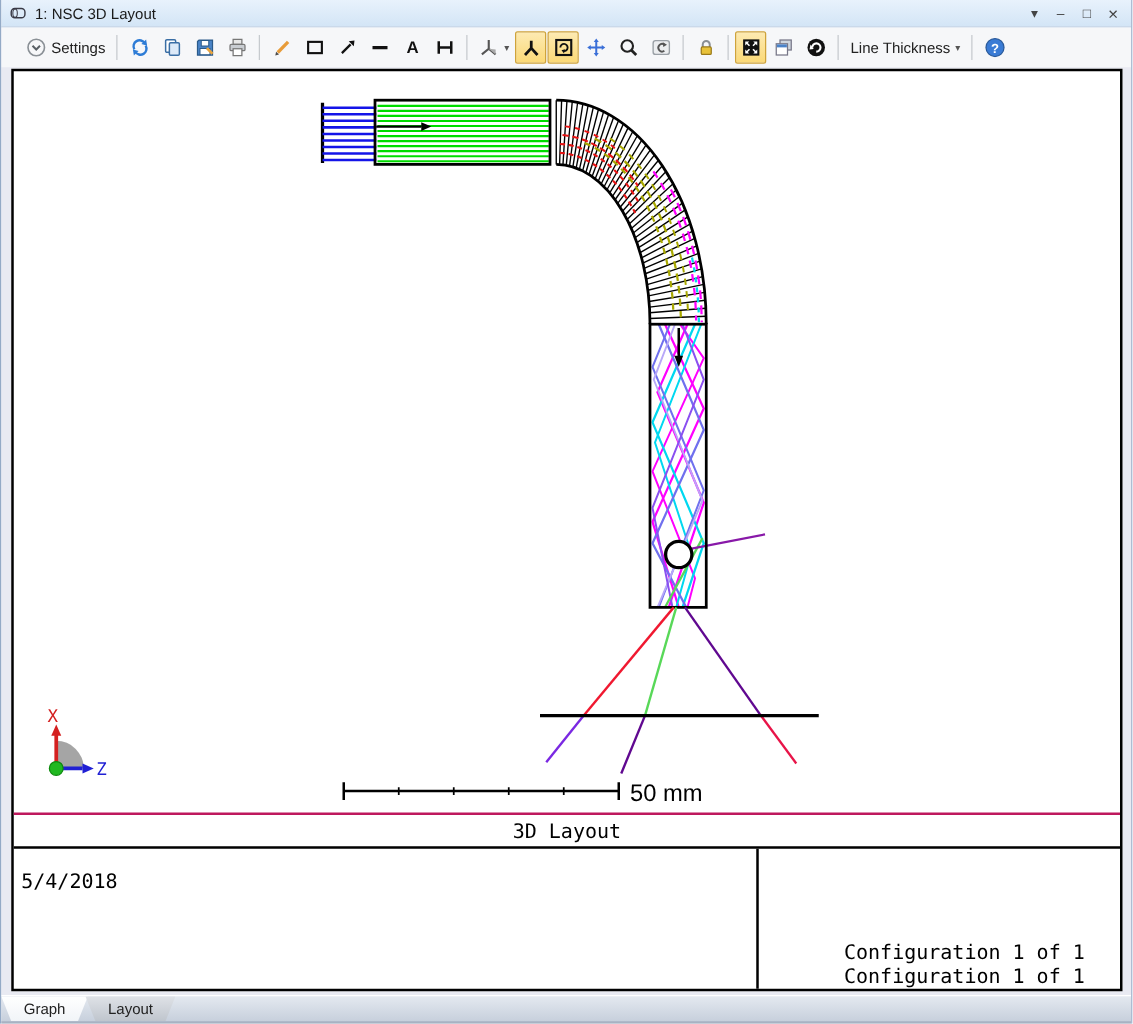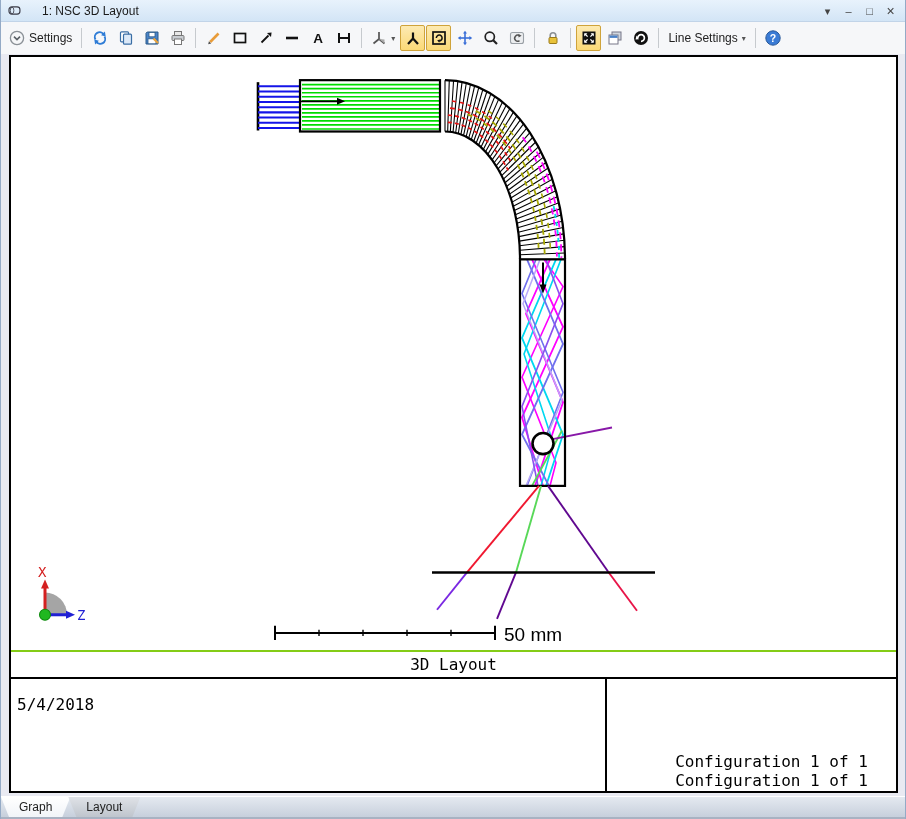--- a/index.html
+++ b/index.html
@@ -9,32 +9,32 @@
     border-left:1px solid #94aac6; border-right:1px solid #94aac6;
     display:flex; flex-direction:column;
     font-family:"Liberation Sans", sans-serif;
     position:relative; overflow:hidden; background:#e9eaf2;
   }
   
   .titlebar {
     height:22px; flex:0 0 22px;
     background:linear-gradient(180deg,#e8f2fc,#d3e5f6);
     border-bottom:1px solid #c2d4e8;
-    display:flex; align-items:center; padding:0 6px; gap:20px;
+    display:flex; align-items:center; padding:0 6px; gap:6px;
     font-size:12px; color:#1a1a1a;
   }
   .titlebar .title { flex:1; }
   .winctl { display:flex; gap:4px; color:#444; }
   .winctl span { width:17px; text-align:center; font-size:11px; cursor:default; line-height:20px;}
   .winctl .close { font-size:14px; }
   
   .toolbar {
     height:32px; flex:0 0 32px;
     background:#f6f7f9; display:flex; align-items:center;
-    padding:0 4px; gap:1px; font-size:12px; color:#222;
+    padding:0 16px; gap:1px; font-size:12px; color:#222;
   }
   .tb {
     height:26px; min-width:25px; display:flex; align-items:center; justify-content:center;
     gap:4px; background:transparent; border:1px solid transparent; border-radius:2px;
     padding:0 3px; font-size:12px; color:#222; font-family:inherit; cursor:default;
   }
   .tb.hl { background:linear-gradient(180deg,#fdeab2,#fbd977); border-color:#cfa33a; }
   .sep { width:1px; height:20px; background:#c6cace; margin:0 4px; flex:0 0 1px; }
   .i16 { width:16px; height:16px; display:block; }
   .caret { font-size:8px; color:#555; }
@@ -42,21 +42,21 @@
   .content { flex:1 1 auto; position:relative; background:#e9eaf2; }
   .plotframe {
     position:absolute; left:8px; right:7px; top:1px; bottom:3px;
     border:2px solid #000; background:#fff;
     display:flex; flex-direction:column;
   }
   .canvas { flex:1 1 auto; position:relative; overflow:hidden; }
   .canvas svg { position:absolute; inset:0; width:100%; height:100%; }
   .mono { font-family:"DejaVu Sans Mono","Liberation Mono",monospace; }
   .titlerow {
-    flex:0 0 27px; border-top:2px solid #84cc16;
+    flex:0 0 27px; border-top:2px solid #be185d;
     display:flex; align-items:center; justify-content:center;
     font-size:16px; color:#000;
   }
   .inforow { flex:0 0 114px; border-top:2px solid #000; display:flex; }
   .cell-left { width:594px; font-size:16px; color:#000; padding:16px 4px 0 6px; }
   .cell-right { flex:1; border-left:2px solid #000; display:flex; flex-direction:column;align-items:center; }
   .cell-right-top { flex:0 0 71px; border-bottom:2px solid #000; }
   .cell-right-bottom { flex:1; font-size:16px; color:#000; padding:2px 0 0 40px; line-height:19px; }
   
   .tabbar {
@@ -249,21 +249,21 @@
     <button class="tb">
       <svg class="i16" viewBox="0 0 16 16">
         <circle cx="8" cy="8" r="7" fill="#111"></circle>
         <path d="M4.8,8 A3.3,3.3 0 1 1 8,11.3" fill="none" stroke="#fff" stroke-width="1.7"></path>
         <polygon points="3.4,5.6 6,9.2 2.6,9.5" fill="#fff"></polygon>
       </svg>
     </button>
     <div class="sep"></div>
 
     <button class="tb">
-      <span>Line Settings</span>
+      <span>Line Thickness</span>
       <span class="caret">▾</span>
     </button>
     <div class="sep"></div>
 
     <button class="tb">
       <svg class="i16" viewBox="0 0 16 16">
         <circle cx="8" cy="8" r="7.2" fill="#3a7bd5" stroke="#2a5a9a" stroke-width="1"></circle>
         <text x="8" y="12" text-anchor="middle" font-size="10.5" font-weight="bold" fill="#fff" font-family="Liberation Sans,sans-serif">?</text>
       </svg>
     </button>

